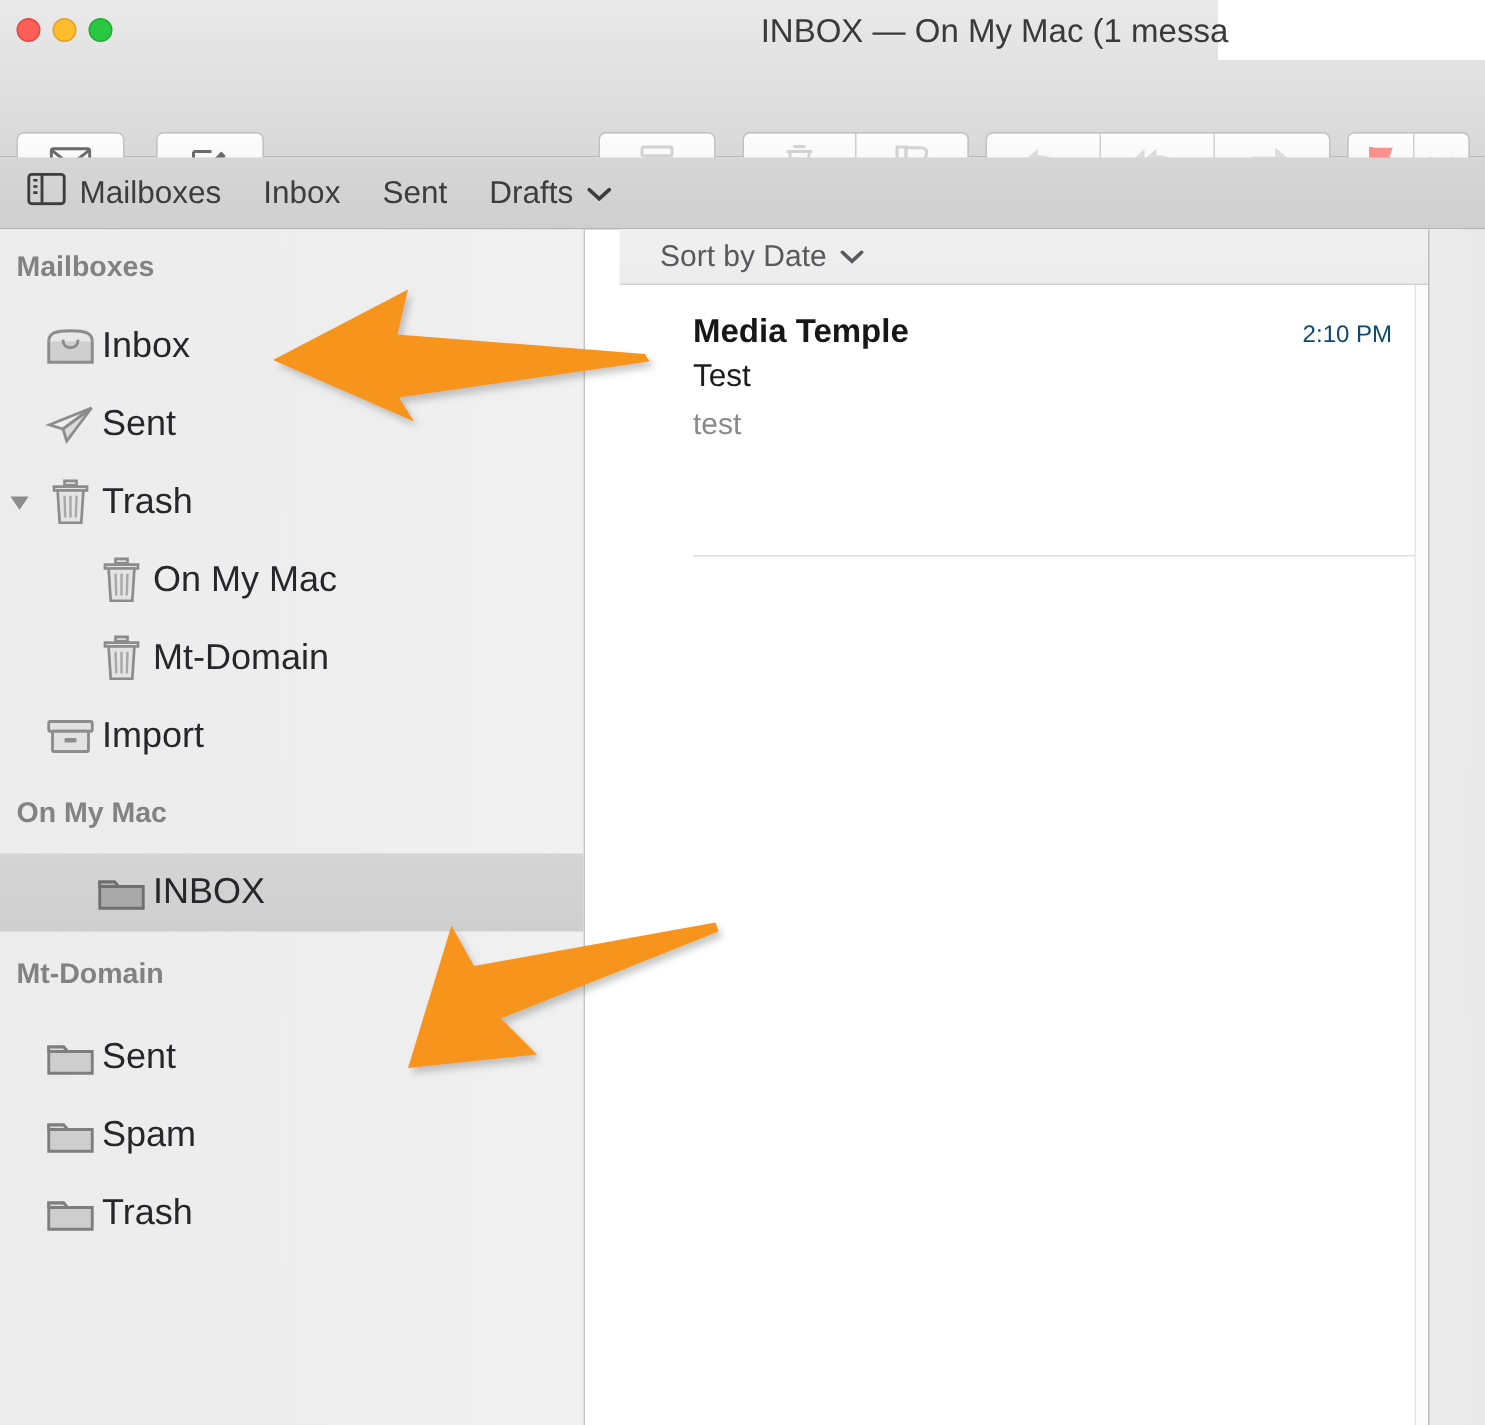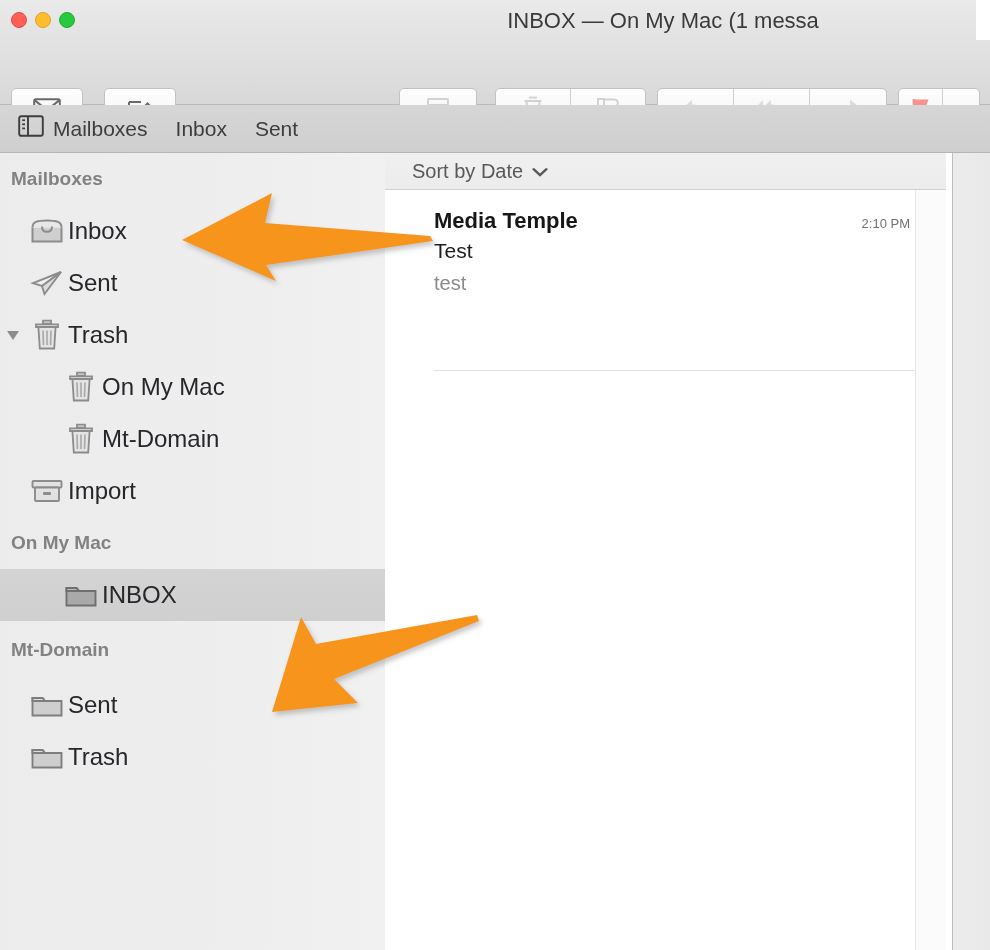--- a/index.html
+++ b/index.html
@@ -7,21 +7,21 @@
     width: 990px; height: 950px;
     font-family: "Liberation Sans", sans-serif;
     overflow: hidden;
     background: #ffffff;
     -webkit-font-smoothing: antialiased;
   }
   #app { position: relative; width: 990px; height: 950px; overflow: hidden; }
 
   
   .titlebar {
-    position: absolute; left: 0; top: 0; width: 976px; height: 40px;
+    position: absolute; left: 0; top: 0; width: 812px; height: 40px;
     background: linear-gradient(#eaeaea, #e2e2e2);
   }
   .traffic { position: absolute; top: 12px; display: flex; gap: 8px; left: 11px; }
   .light { width: 16px; height: 16px; border-radius: 50%; }
   .light.red    { background: #ff5f57; border: 0.5px solid #e04a42; }
   .light.yellow { background: #ffbd2e; border: 0.5px solid #dfa123; }
   .light.green  { background: #28c840; border: 0.5px solid #1dad33; }
   .win-title {
     position: absolute; top: 8px; left: 0; width: 990px;
     text-align: center; font-size: 22px; color: #3a3a3a;
@@ -95,37 +95,37 @@
   }
   .sb-icon {
     flex: 0 0 42px; display: flex; align-items: center; justify-content: center;
   }
   .sb-label { white-space: nowrap; }
   .sb-row.indent1 { padding-left: 26px; }
   .sb-row.indent2 { padding-left: 60px; }
 
   
   .listpane {
-    position: absolute; left: 385px; top: 153px; width: 561px; height: 797px;
+    position: absolute; left: 413px; top: 153px; width: 561px; height: 797px;
     background: #ffffff;
   }
   .list-header {
     height: 37px; background: linear-gradient(#f0f0f0, #ececec);
     border-bottom: 1px solid #d0d0d0;
     display: flex; align-items: center; padding-left: 27px;
     font-size: 20px; color: #59595d;
   }
   .list-header .chev { margin-left: 9px; }
   .msg-scroll { position: relative; height: 760px; background: #fff; }
   .msg-row {
     position: relative; padding: 18px 0 0 49px; height: 180px;
   }
   .msg-line1 { display: flex; align-items: baseline; }
   .msg-sender { font-size: 22px; font-weight: bold; color: #17171a; }
-  .msg-time { margin-left: auto; margin-right: 36px; font-size: 13px; color: #737373; }
+  .msg-time { margin-left: auto; margin-right: 46px; font-size: 16px; color: #0c4a6e; }
   .msg-subject { font-size: 21px; color: #1c1c1f; margin-top: 5px; }
   .msg-preview { font-size: 20px; color: #8a8a8e; margin-top: 9px; }
   .msg-divider {
     position: absolute; left: 49px; top: 180px; width: 482px; height: 1px;
     background: #e1e1e1;
   }
   .list-scrollbar {
     position: absolute; right: 30px; top: 0; width: 1px; height: 760px;
     background: #e6e6e6;
   }
@@ -269,20 +269,28 @@
         </svg>
       </span>
       <span>Mailboxes</span>
     </div>
     <div class="fav-item">
       <span>Inbox</span>
     </div>
     <div class="fav-item">
       <span>Sent</span>
     </div>
+    <div class="fav-item">
+      <span>Drafts</span>
+      <span>
+        <svg width="17" height="11" viewBox="0 0 17 11">
+          <polyline points="1.8,2.4 8.5,8.6 15.2,2.4" fill="none" stroke="#3d3d3d" stroke-width="2.4" stroke-linecap="round"></polyline>
+        </svg>
+      </span>
+    </div>
   </div>
 
   <div class="sidebar">
 
     <div class="sb-header">Mailboxes</div>
 
     <div class="sb-row">
       <span class="sb-disc"></span>
       <span class="sb-icon">
         <svg width="34" height="28" viewBox="0 0 34 28">
@@ -377,20 +385,29 @@
     <div class="sb-row indent1">
       <span class="sb-icon">
         <svg width="34" height="27" viewBox="0 0 34 27">
           <path d="M2.5 6 L2.5 23.5 L31.5 23.5 L31.5 9 L15 9 L12.5 6 Z" fill="#cecece" stroke="#7e7e7e" stroke-width="1.9"></path>
           <path d="M2.5 6 L12.5 6 L15 9 L2.5 9 Z" fill="#dedede" stroke="#7e7e7e" stroke-width="1.9"></path>
         </svg>
       </span>
       <span class="sb-label">Sent</span>
     </div>
 
+    <div class="sb-row indent1">
+      <span class="sb-icon">
+        <svg width="34" height="27" viewBox="0 0 34 27">
+          <path d="M2.5 6 L2.5 23.5 L31.5 23.5 L31.5 9 L15 9 L12.5 6 Z" fill="#cecece" stroke="#7e7e7e" stroke-width="1.9"></path>
+          <path d="M2.5 6 L12.5 6 L15 9 L2.5 9 Z" fill="#dedede" stroke="#7e7e7e" stroke-width="1.9"></path>
+        </svg>
+      </span>
+      <span class="sb-label">Spam</span>
+    </div>
 
     <div class="sb-row indent1">
       <span class="sb-icon">
         <svg width="34" height="27" viewBox="0 0 34 27">
           <path d="M2.5 6 L2.5 23.5 L31.5 23.5 L31.5 9 L15 9 L12.5 6 Z" fill="#cecece" stroke="#7e7e7e" stroke-width="1.9"></path>
           <path d="M2.5 6 L12.5 6 L15 9 L2.5 9 Z" fill="#dedede" stroke="#7e7e7e" stroke-width="1.9"></path>
         </svg>
       </span>
       <span class="sb-label">Trash</span>
     </div>

